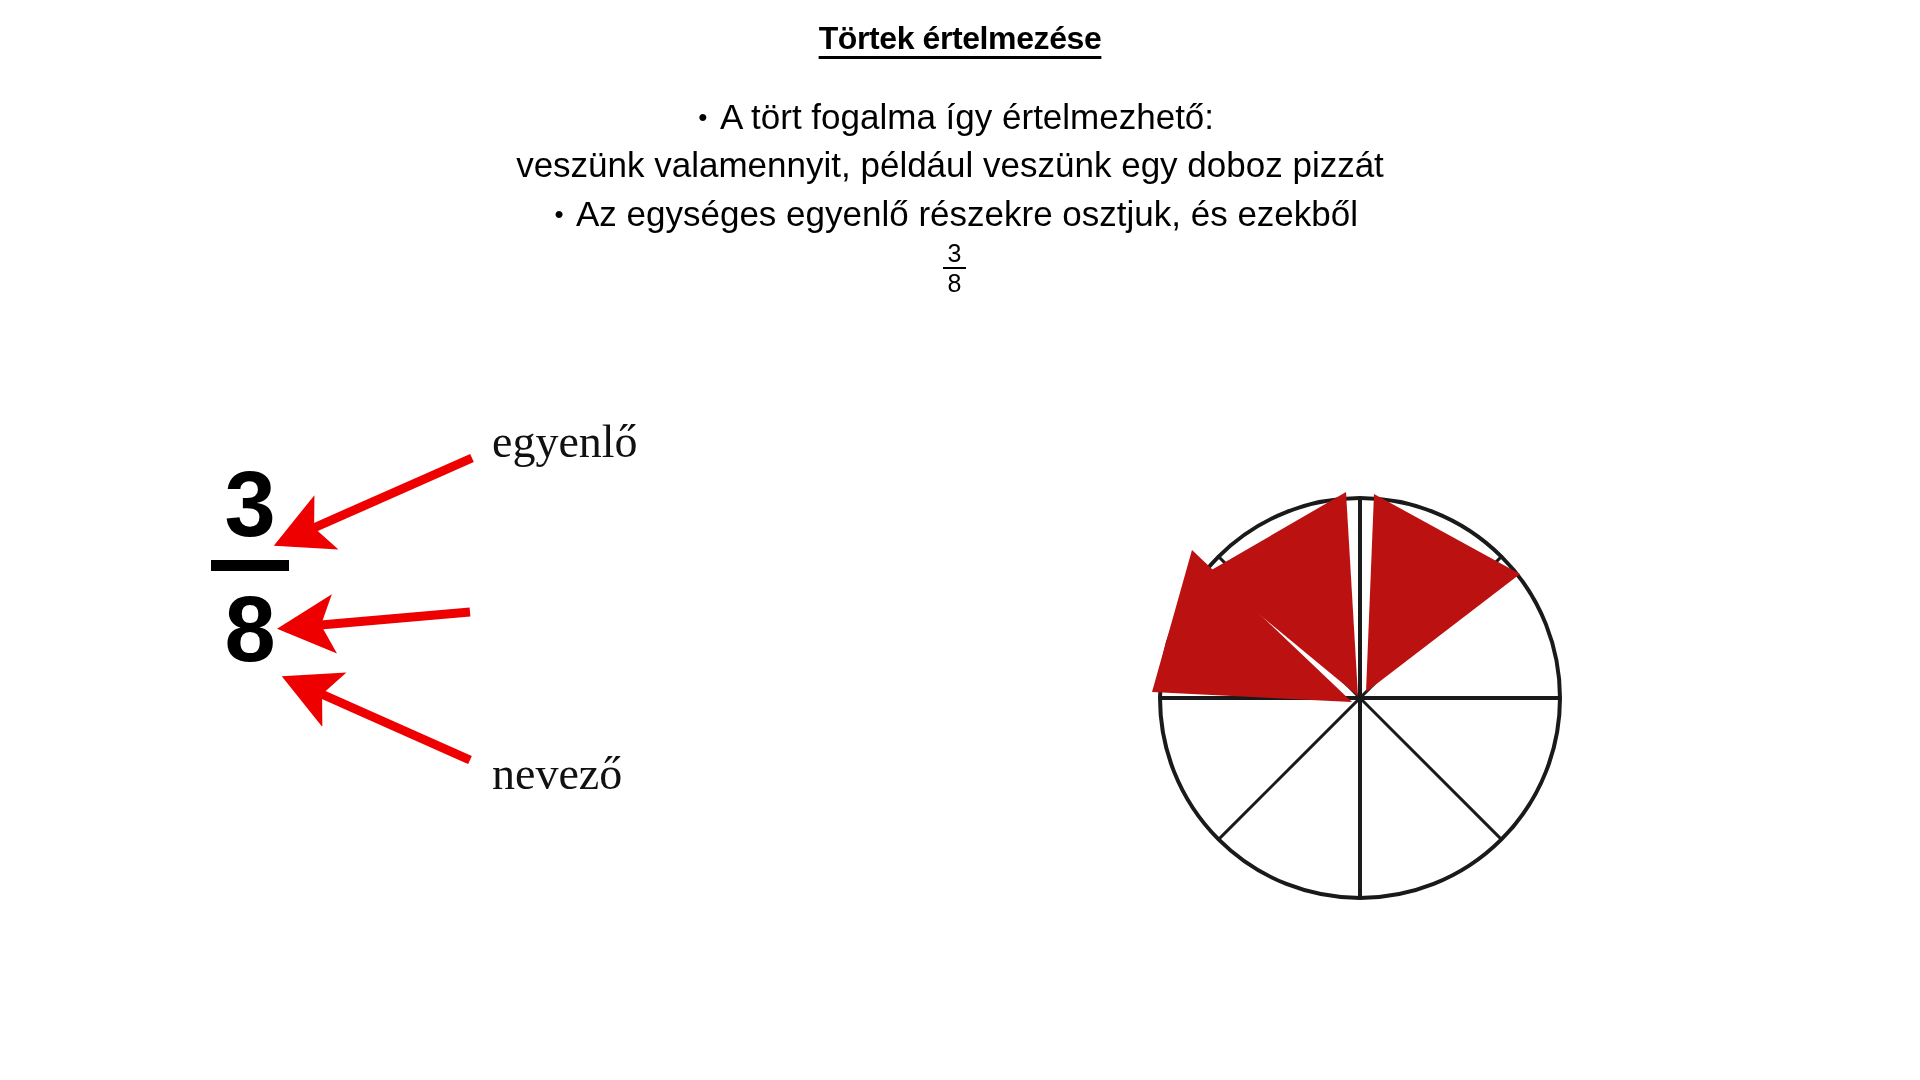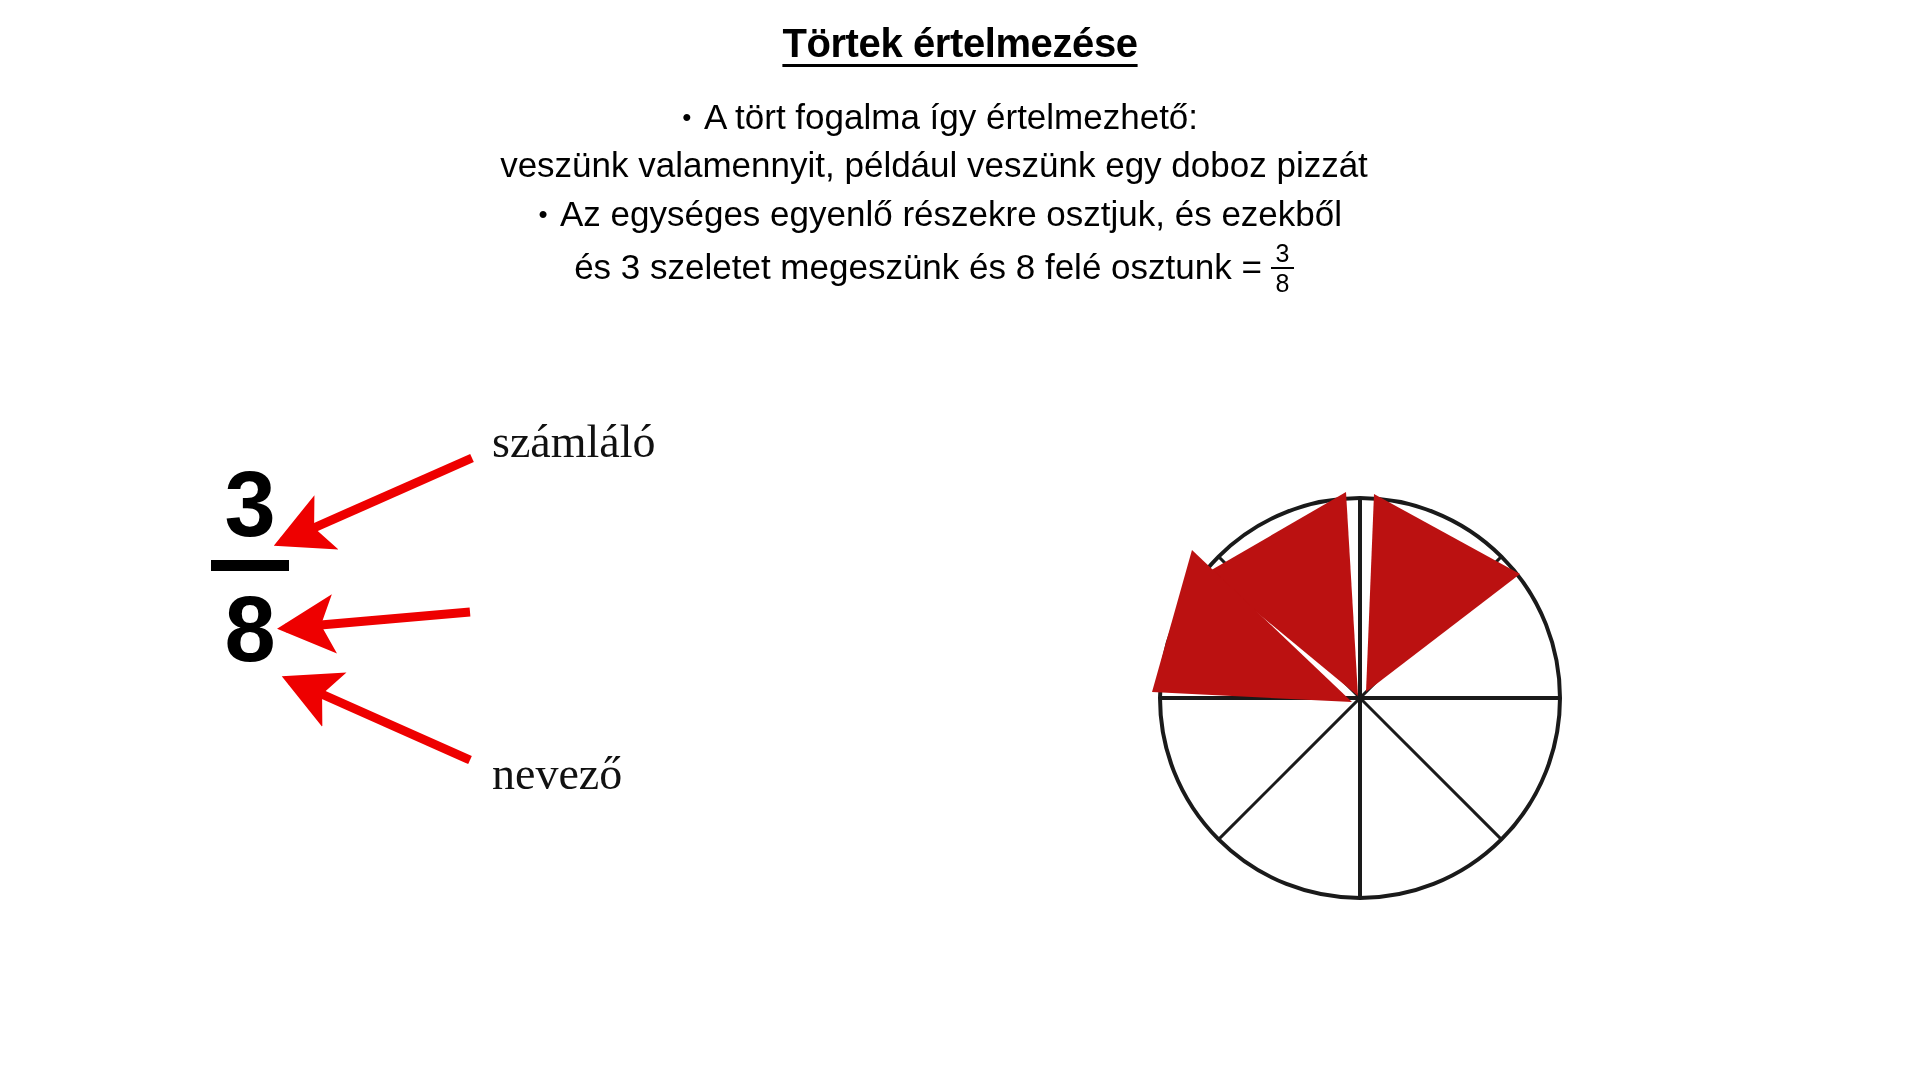--- a/index.html
+++ b/index.html
@@ -22,34 +22,34 @@
   #title-block {
     position: absolute;
     top: 22px;
     left: 0;
     width: 1920px;
     text-align: center;
   }
   #slide-title {
     display: inline-block;
     font-family: "Liberation Sans", sans-serif;
-    font-size: 40px;
+    font-size: 32px;
     font-weight: bold;
     letter-spacing: -0.4px;
     text-decoration: underline;
     text-underline-offset: 7px;
     text-decoration-thickness: 3px;
     line-height: 1.05;
   }
 
   
   #body-block {
     position: absolute;
     top: 93px;
-    left: 0;
+    left: 16px;
     width: 1868px;
     text-align: center;
     font-size: 35px;
     line-height: 1.38;
   }
   .body-line {
     display: block;
     white-space: nowrap;
   }
   .bullet-dot {
@@ -161,21 +161,21 @@
 
     <span class="body-line">
       <span>veszünk valamennyit, például veszünk egy doboz pizzát</span>
     </span>
 
     <span class="body-line">
       <span class="bullet-dot">•</span><span>Az egységes egyenlő részekre osztjuk, és ezekből</span>
     </span>
 
     <span class="body-line eq-line">
-      <span>és 3 szeletet megeszünk és 8 felé osztunk =</span><span class="inline-frac">
+      <span class="inline-frac">
         <span class="num">3</span>
         <span class="bar"></span>
         <span class="den">8</span>
       </span>
     </span>
 
   </div>
 
   <div id="fraction-diagram">
 
@@ -192,21 +192,21 @@
         </marker>
       </defs>
 
       <line x1="302" y1="28" x2="112" y2="112" stroke="#EE0000" stroke-width="9" marker-end="url(#ah)"></line>
 
       <line x1="300" y1="182" x2="116" y2="198" stroke="#EE0000" stroke-width="9" marker-end="url(#ah)"></line>
 
       <line x1="300" y1="330" x2="120" y2="250" stroke="#EE0000" stroke-width="9" marker-end="url(#ah)"></line>
     </svg>
 
-    <span class="callout-label" id="label-szamlalo">számláló</span>
+    <span class="callout-label" id="label-szamlalo">egyenlő</span>
     <span class="callout-label" id="label-nevezo">nevező</span>
   </div>
 
   <div id="pizza-diagram">
     <svg id="pizza-svg" viewBox="0 0 560 520">
 
       <g>
         <circle cx="280" cy="278" r="200" fill="#FFFFFF" stroke="#1A1A1A" stroke-width="4"></circle>
 
         <line x1="280" y1="78" x2="280" y2="478" stroke="#1A1A1A" stroke-width="4"></line>

